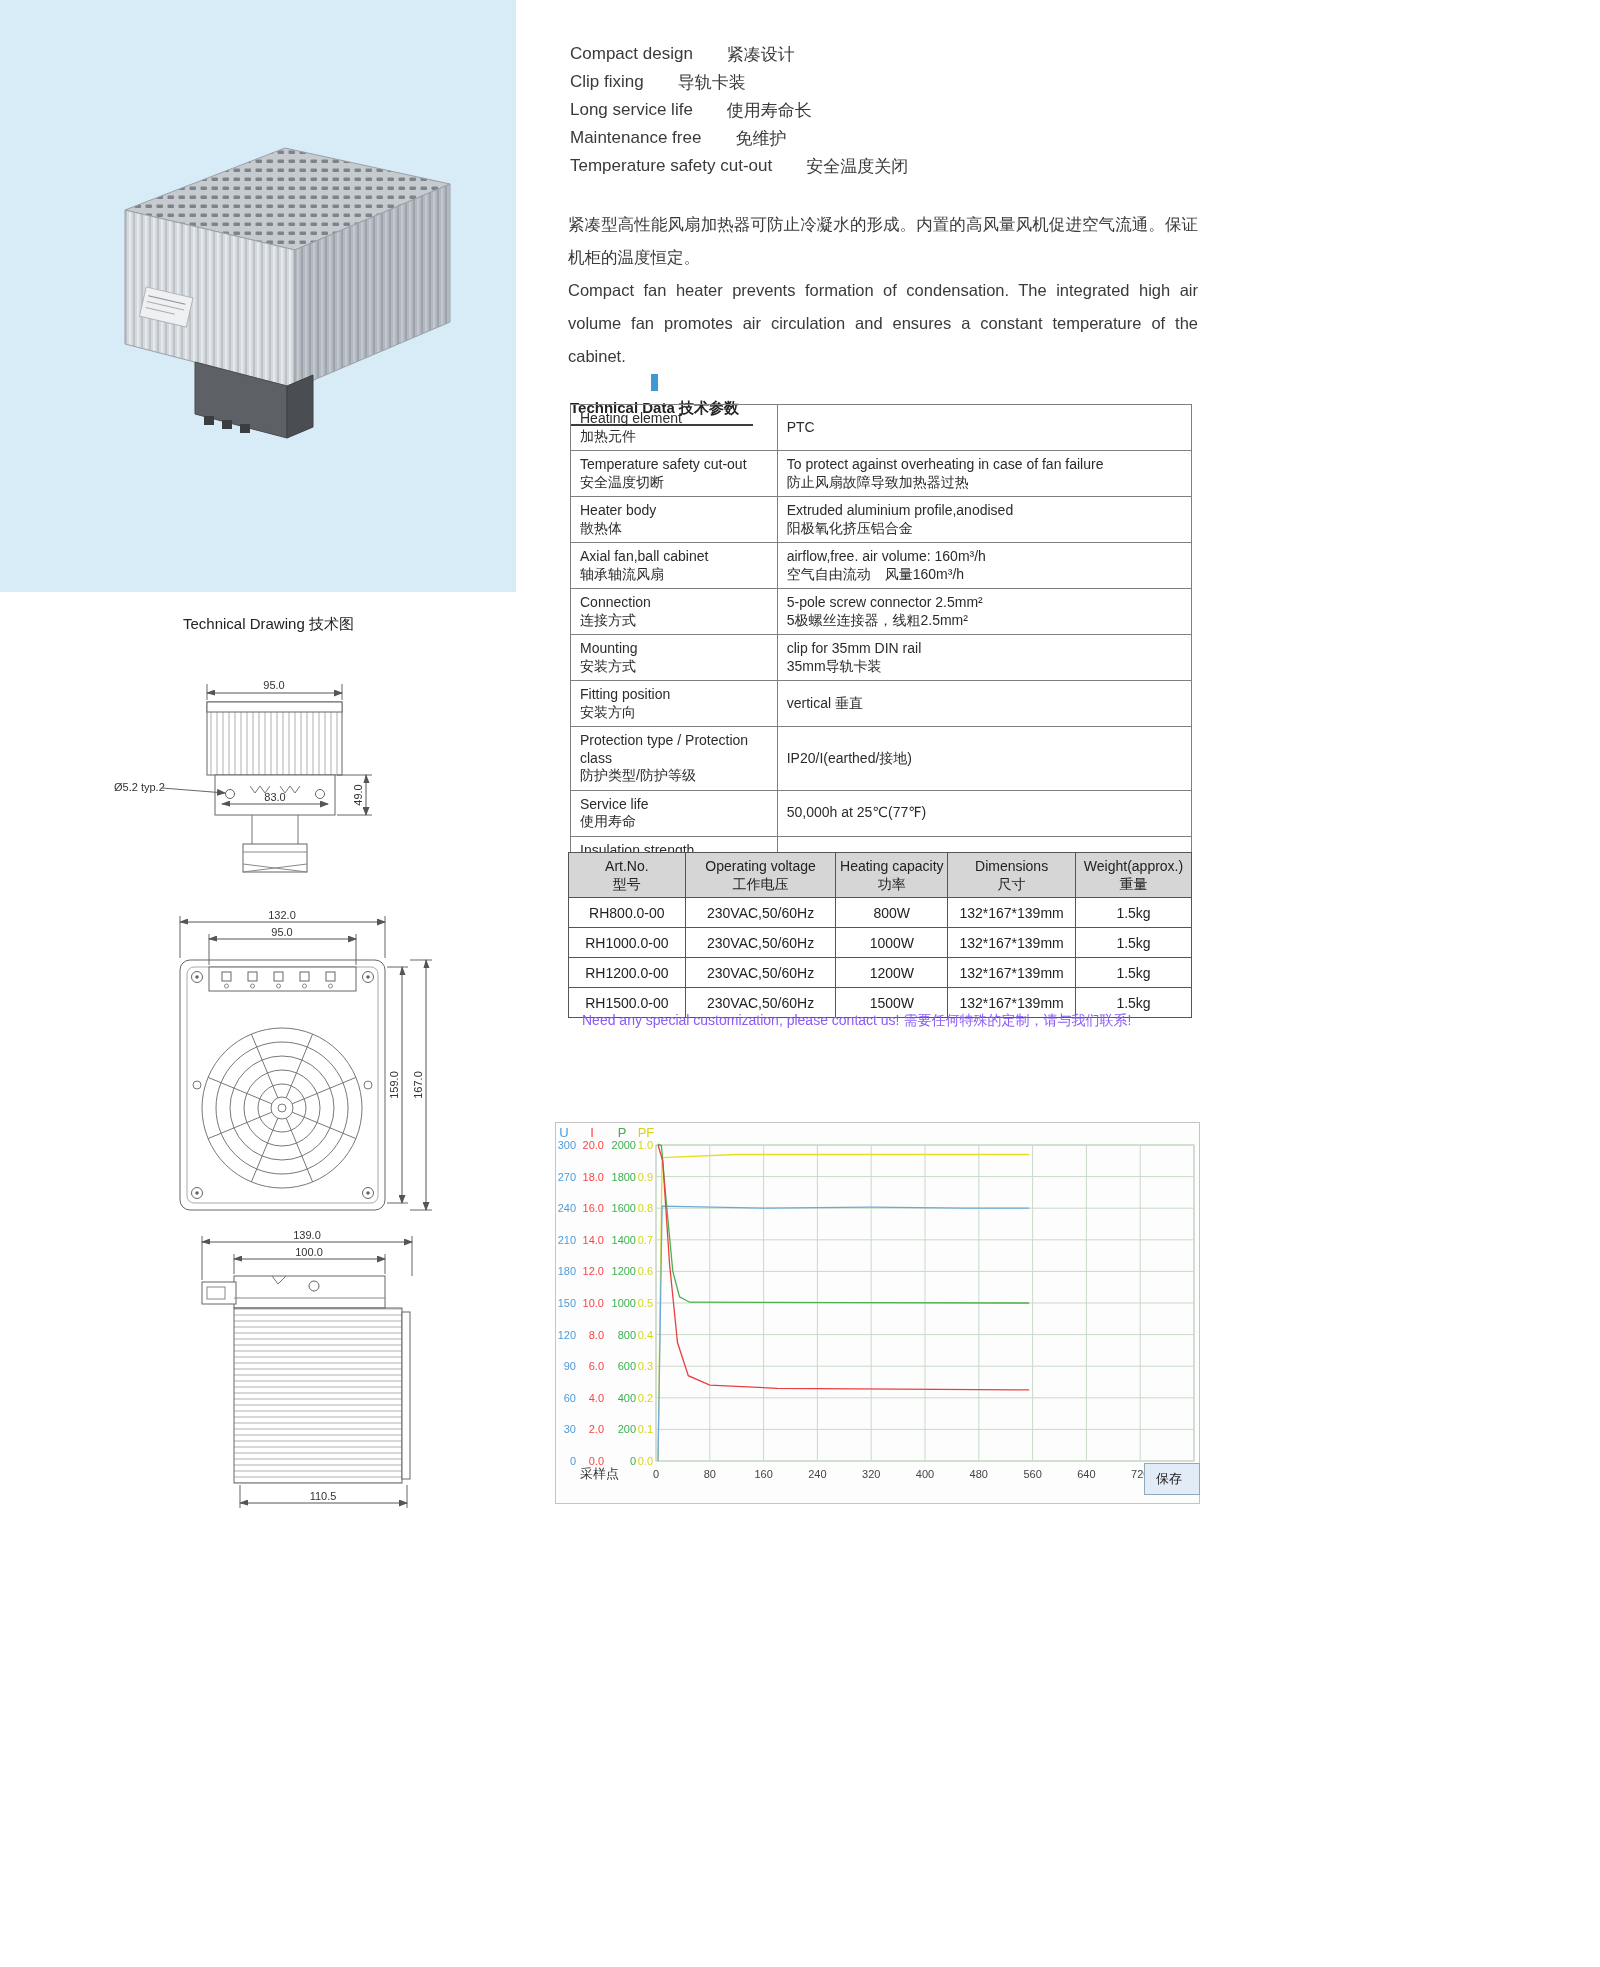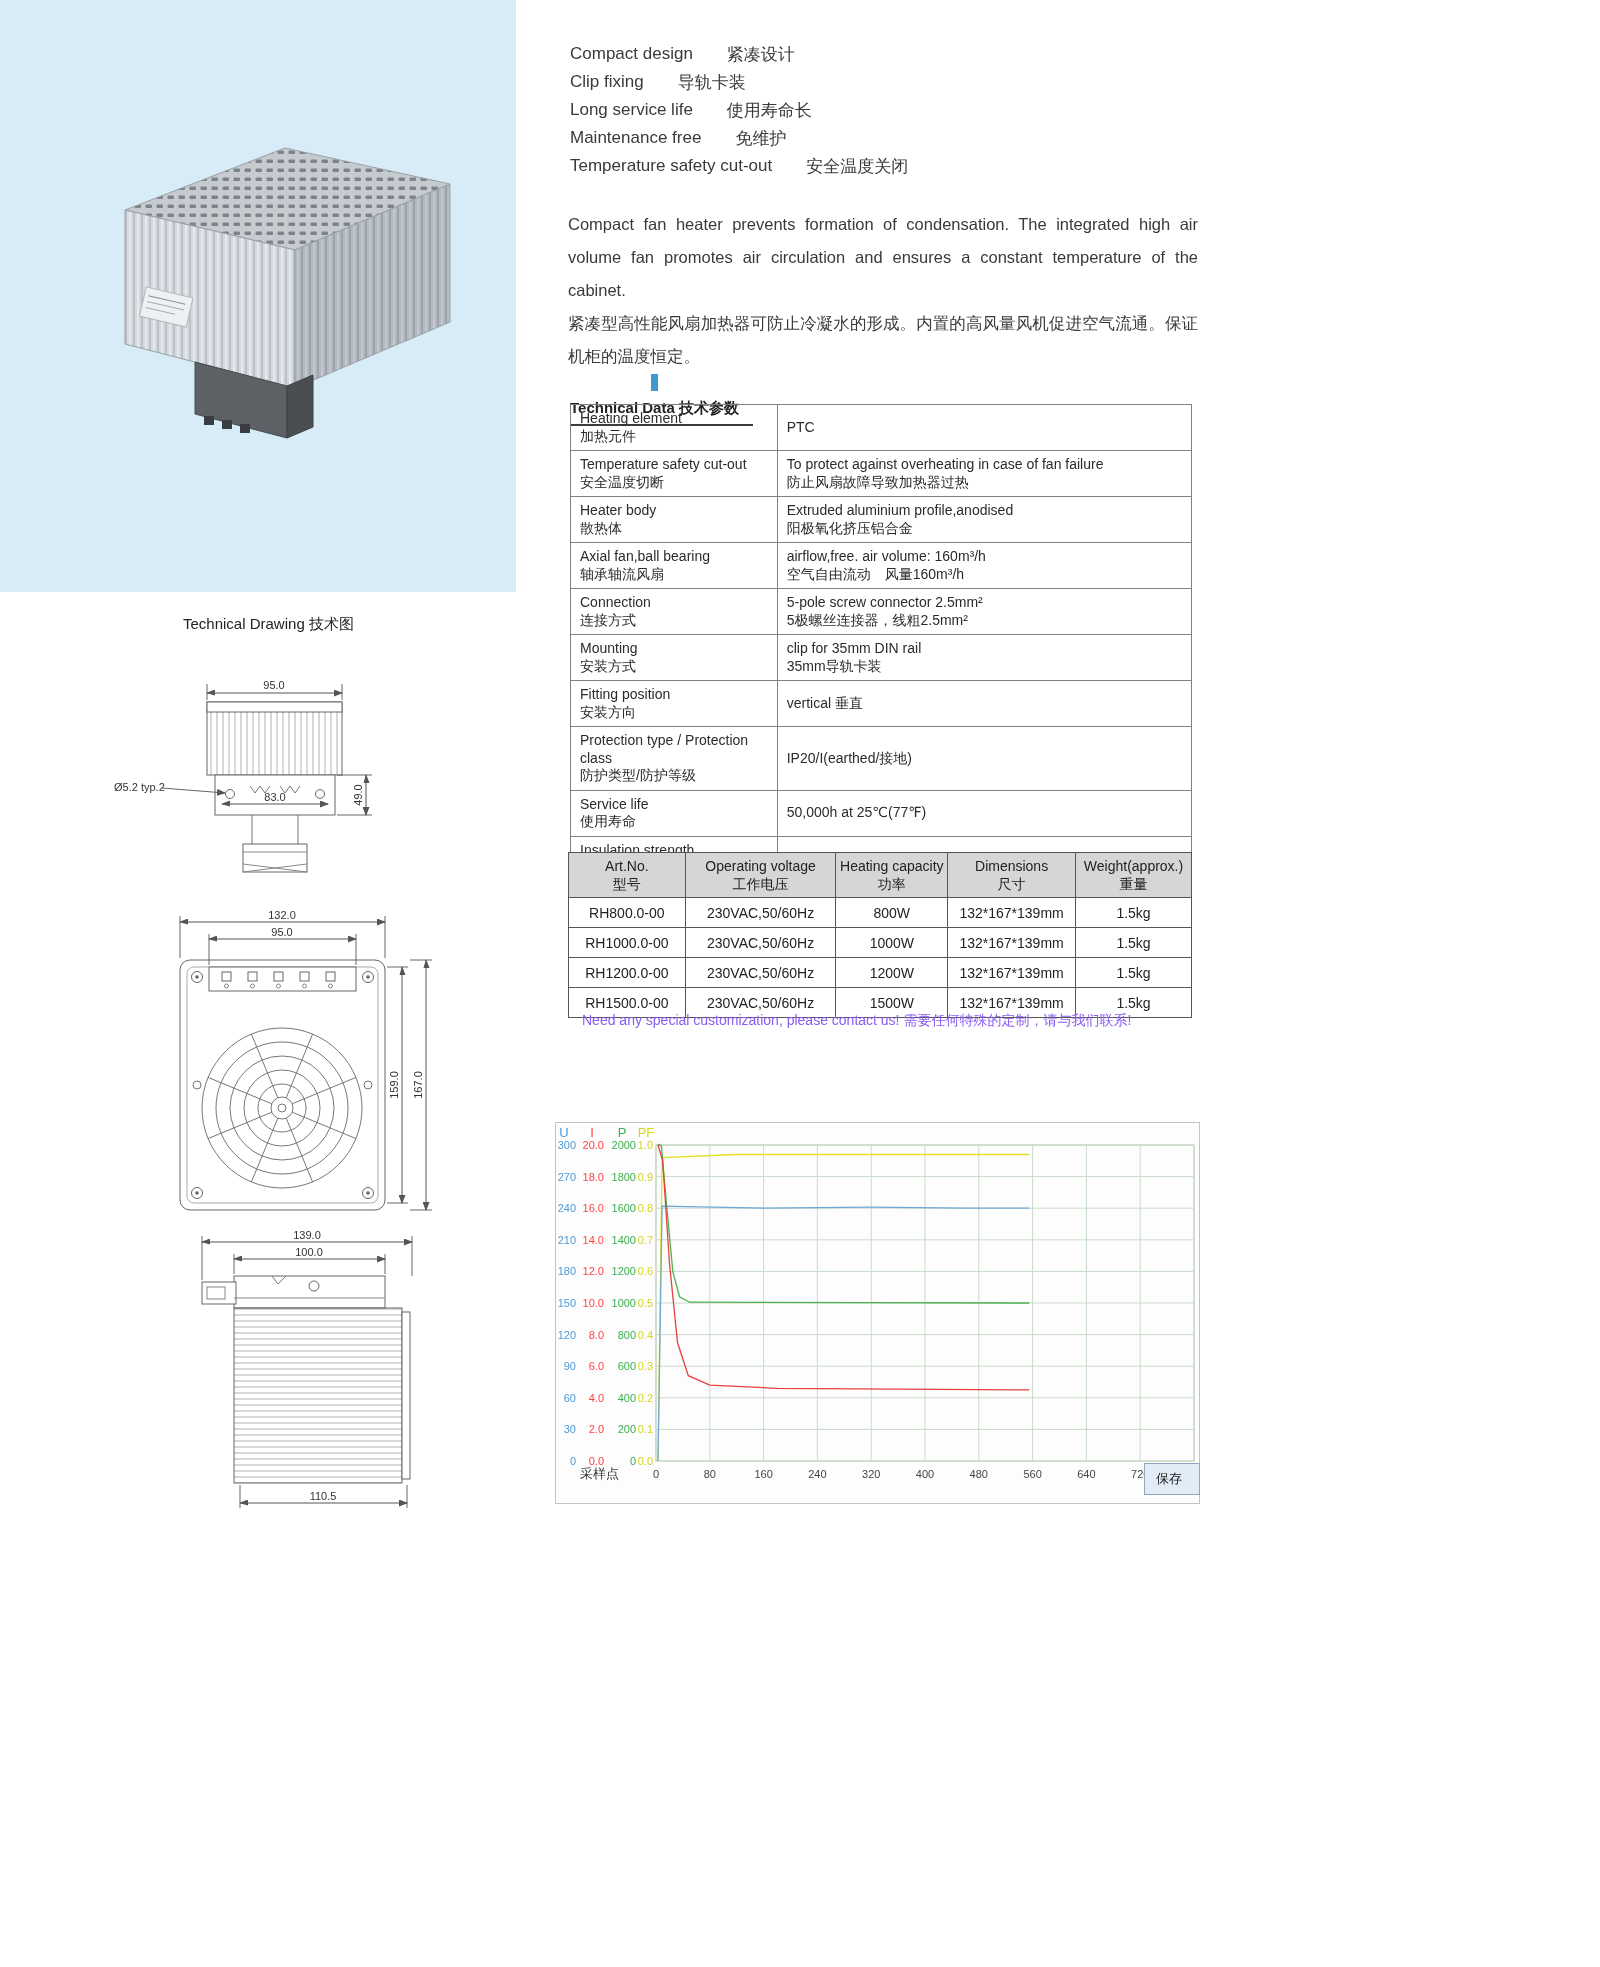--- a/index.html
+++ b/index.html
@@ -217,22 +217,22 @@
       <span>Maintenance free</span>
       <span>免维护</span>
     </div>
     <div class="feature-row">
       <span>Temperature safety cut-out</span>
       <span>安全温度关闭</span>
     </div>
   </div>
 
 <div class="abs description">
+  <div>紧凑型高性能风扇加热器可防止冷凝水的形成。内置的高风量风机促进空气流通。保证机柜的温度恒定。</div>
   <div>Compact fan heater prevents formation of condensation. The integrated high air volume fan promotes air circulation and ensures a constant temperature of the cabinet.</div>
-  <div>紧凑型高性能风扇加热器可防止冷凝水的形成。内置的高风量风机促进空气流通。保证机柜的温度恒定。</div>
 </div>
 
 <div class="abs tech-title">
   <span class="bar"></span>
   <span>Technical Data 技术参数</span>
 </div>
 
 <table class="abs tech-table">
   <colgroup>
       <col style="width:207px">
@@ -263,21 +263,21 @@
           <div>Heater body</div>
           <div>散热体</div>
         </td>
         <td>
           <div>Extruded aluminium  profile,anodised</div>
           <div>阳极氧化挤压铝合金</div>
         </td>
       </tr>
       <tr>
         <td>
-          <div>Axial fan,ball bearing</div>
+          <div>Axial fan,ball cabinet</div>
           <div>轴承轴流风扇</div>
         </td>
         <td>
           <div>airflow,free.    air volume: 160m³/h</div>
           <div>空气自由流动　风量160m³/h</div>
         </td>
       </tr>
       <tr>
         <td>
           <div>Connection</div>

